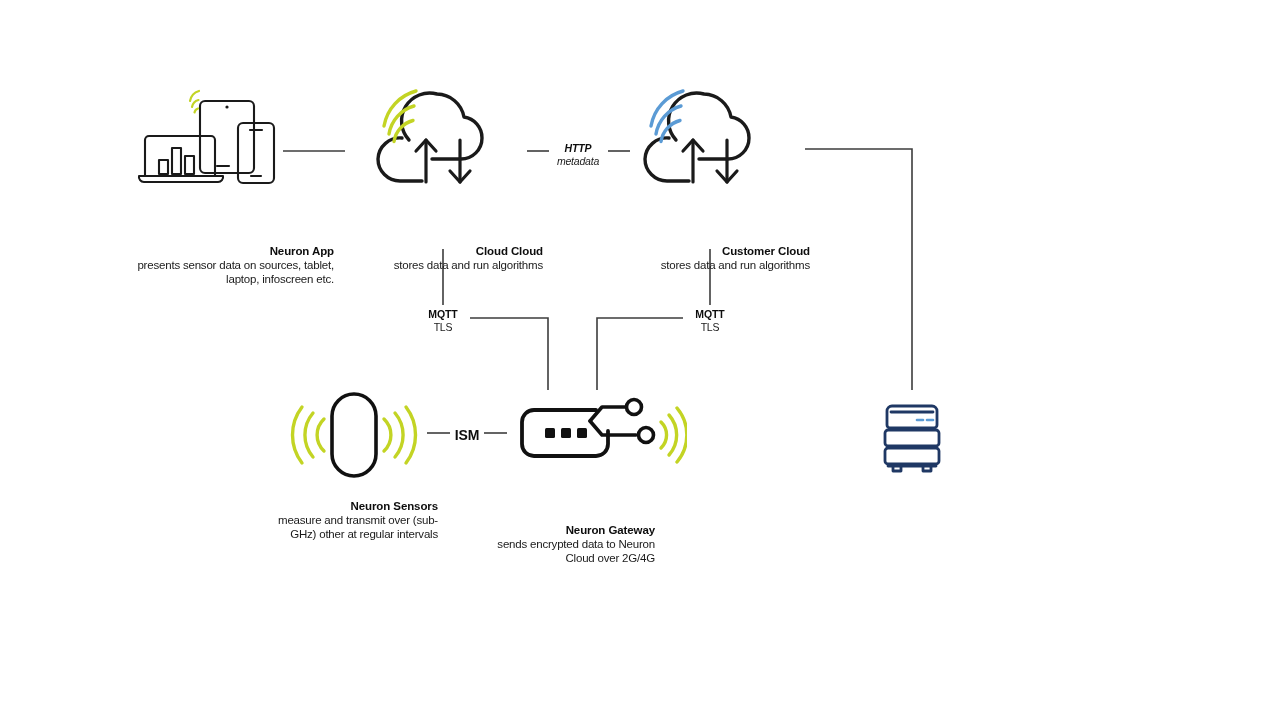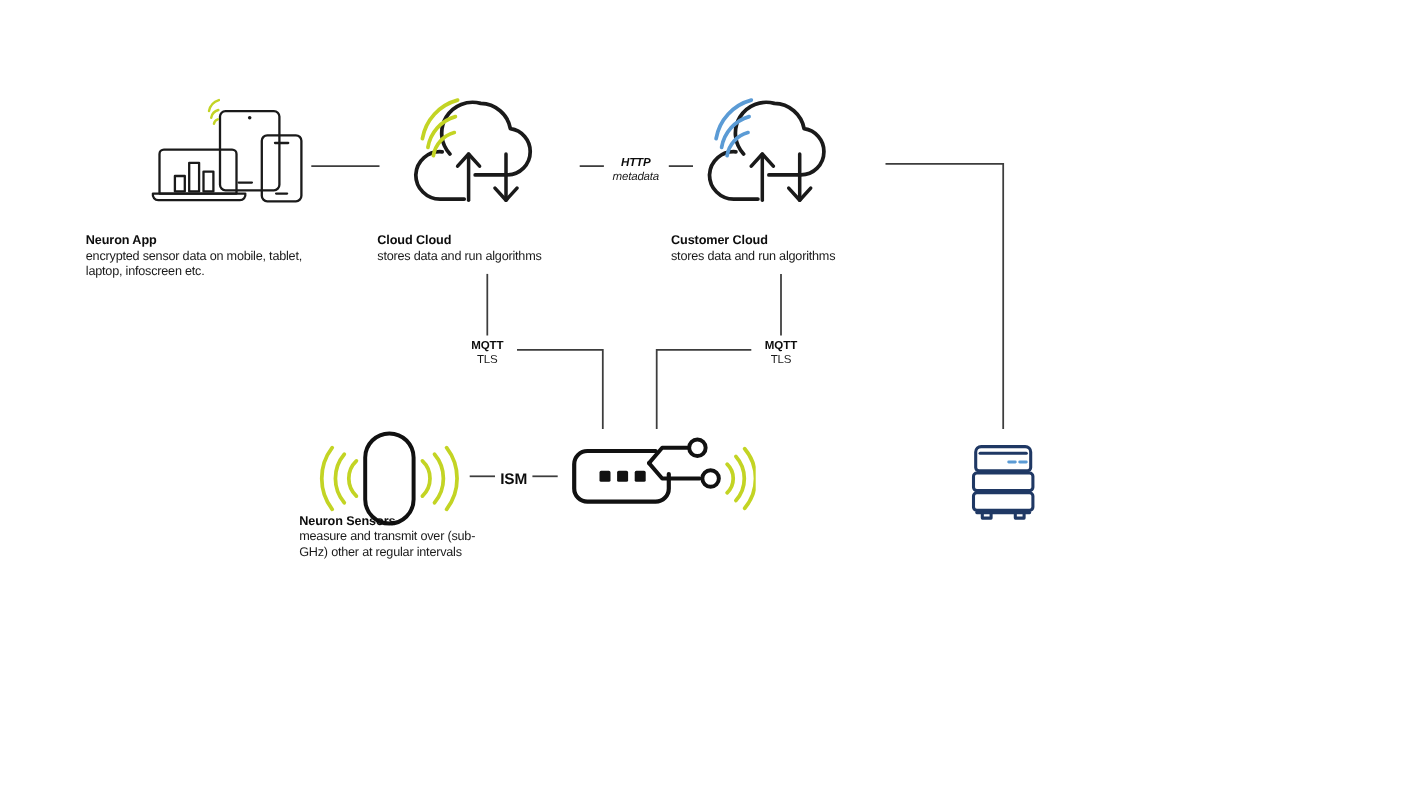--- a/index.html
+++ b/index.html
@@ -29,22 +29,23 @@
   }
   .node {
     position: absolute;
   }
   .node-icon {
     display: block;
     margin: 0 auto;
   }
   .caption {
     position: absolute;
-    text-align: left;
+    text-align: right;
     line-height: 1.16;
+    margin-top: 32px;
   }
   .caption .title {
     display: block;
     font-weight: bold;
     font-size: 11.5px;
     letter-spacing: -0.1px;
     color: #0d0d0d;
     margin-bottom: 1px;
   }
   .caption .desc {
@@ -125,21 +126,21 @@
 
       <g fill="none" stroke="#c3d424" stroke-width="2.2" stroke-linecap="round">
         <path d="M53 13 a13 13 0 0 1 9 -10"></path>
         <path d="M55 19 a9 9 0 0 1 6.5 -7"></path>
         <path d="M57.5 24.5 a5 5 0 0 1 3.5 -4"></path>
       </g>
     </svg>
   </div>
   <div class="caption" style="left:78px; top:213px; width:256px;">
     <span class="title">Neuron App</span>
-    <span class="desc">encrypted sensor data on mobile, tablet,</span>
+    <span class="desc">presents sensor data on sources, tablet,</span>
     <span class="desc">laptop, infoscreen etc.</span>
   </div>
 
   <div class="node" style="left:362px; top:78px; width:160px; height:115px;">
     <svg class="node-icon" width="160" height="115" viewBox="0 0 160 115" xmlns="http://www.w3.org/2000/svg">
 
       <path d="M40 60
                a22 22 0 0 0 -24 21
                a22 22 0 0 0 22 22
                h22" fill="none" stroke="#1a1a1a" stroke-width="3.4" stroke-linecap="round" stroke-linejoin="round"></path>
@@ -254,20 +255,25 @@
       <circle cx="122" cy="19" r="7.5" fill="#ffffff" stroke="#111111" stroke-width="3.6"></circle>
       <circle cx="134" cy="47" r="7.5" fill="#ffffff" stroke="#111111" stroke-width="3.6"></circle>
 
       <g fill="none" stroke="#c3d424" stroke-width="3.4" stroke-linecap="round">
         <path d="M149 34 a18 18 0 0 1 0 26"></path>
         <path d="M157 27 a30 30 0 0 1 0 40"></path>
         <path d="M165 20 a42 42 0 0 1 0 54"></path>
       </g>
     </svg>
   </div>
+  <div class="caption" style="left:487px; top:492px; width:168px;">
+    <span class="title">Neuron Gateway</span>
+    <span class="desc">sends encrypted data to Neuron</span>
+    <span class="desc">Cloud over 2G/4G</span>
+  </div>
 
   <div class="node" style="left:871px; top:395px; width:82px; height:86px;">
     <svg class="node-icon" width="82" height="86" viewBox="0 0 82 86" xmlns="http://www.w3.org/2000/svg">
       <g fill="none" stroke="#1f3864" stroke-width="2.8" stroke-linejoin="round" stroke-linecap="round">
 
         <path d="M16 16 a5 5 0 0 1 5 -5 h40 a5 5 0 0 1 5 5 v14 a3 3 0 0 1 -3 3 h-44 a3 3 0 0 1 -3 -3 z"></path>
         <path d="M20 17 h42"></path>
 
         <rect x="14" y="35" width="54" height="16" rx="3"></rect>
 

